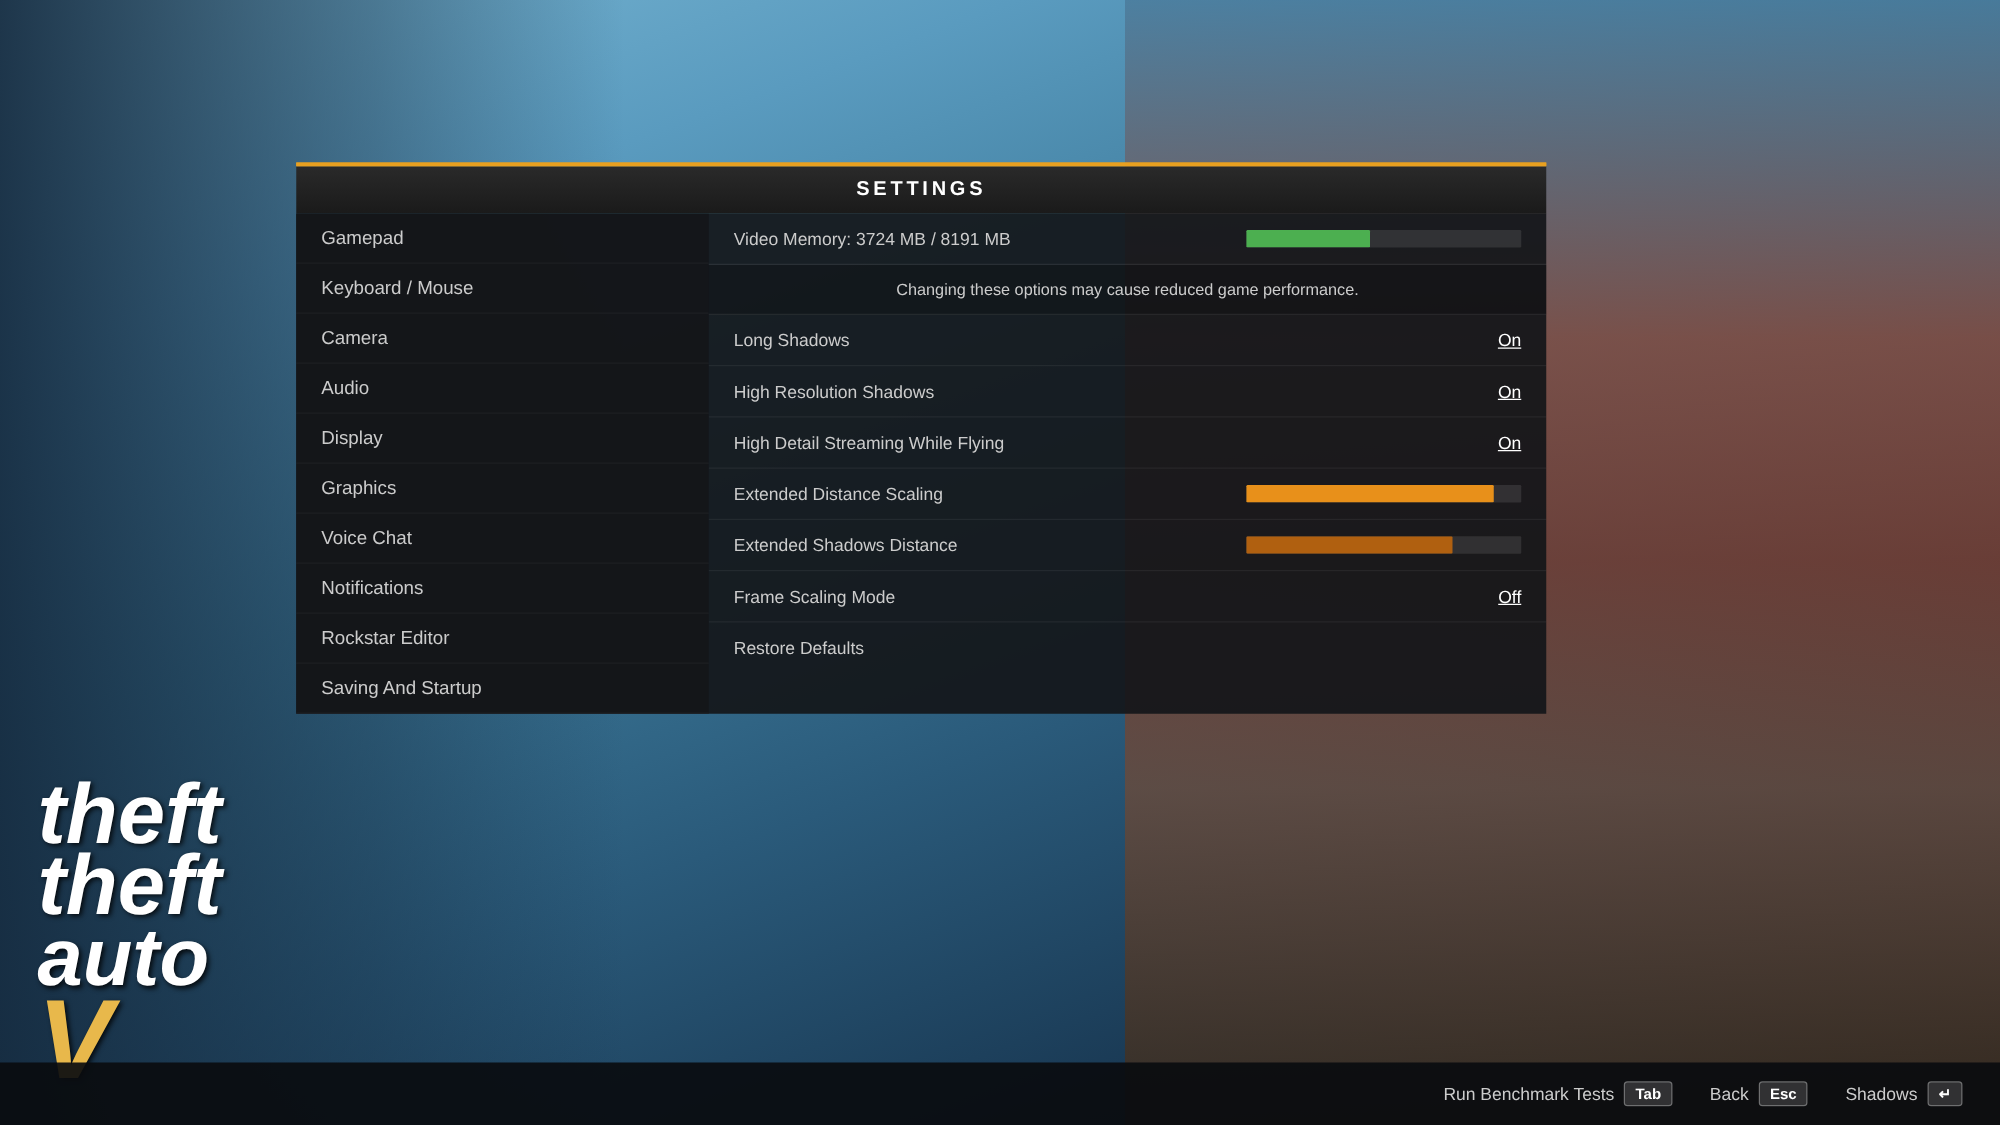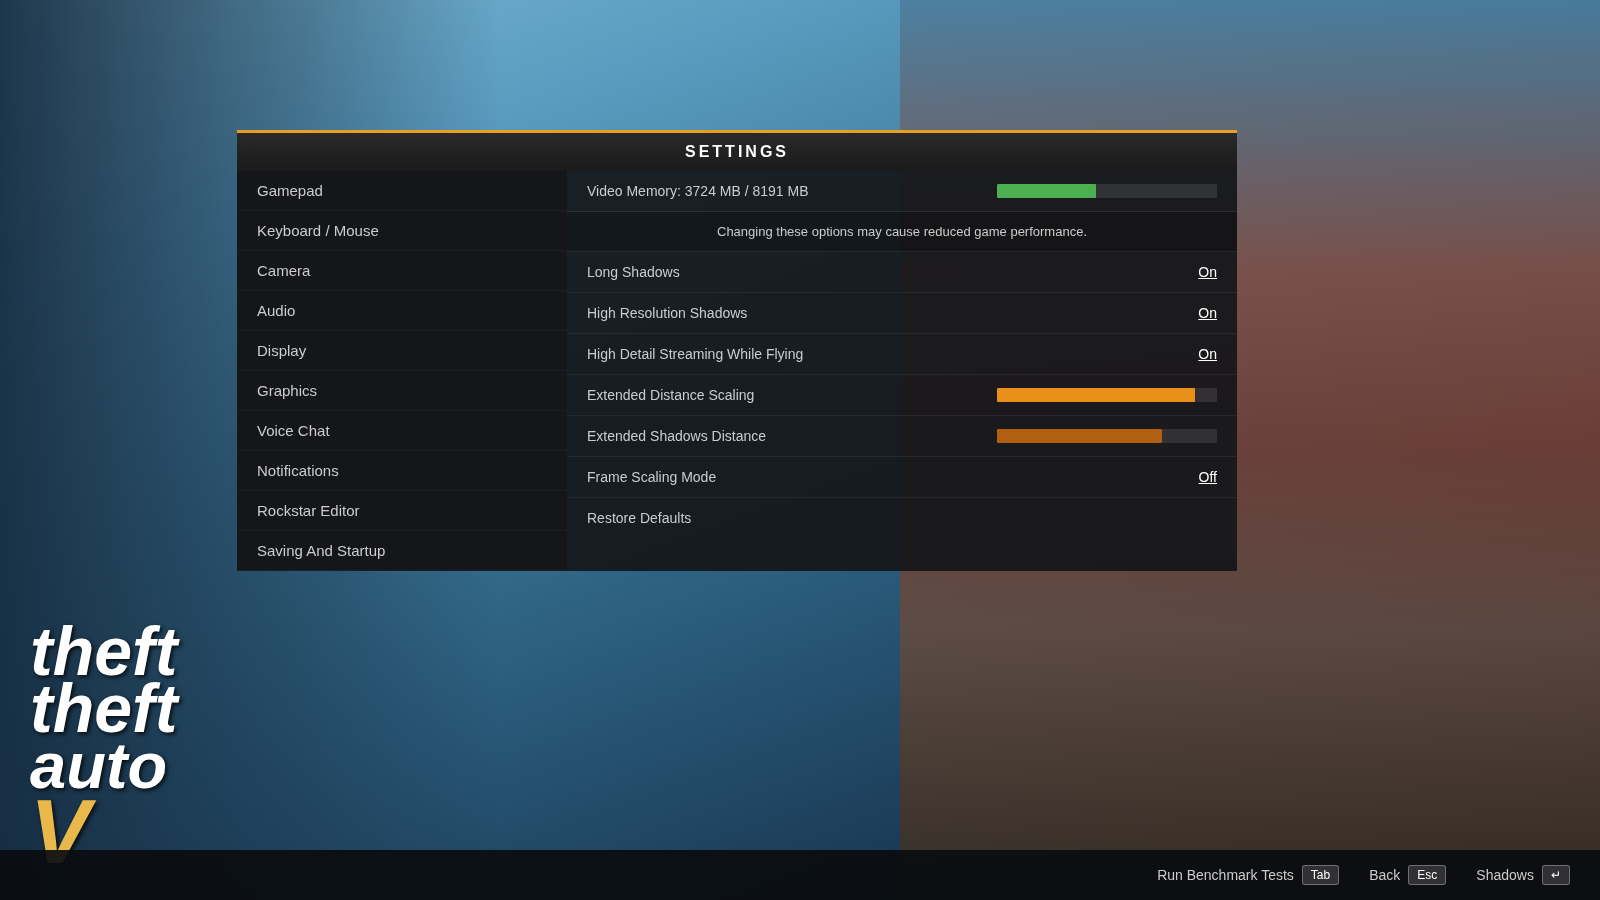--- a/index.html
+++ b/index.html
@@ -243,21 +243,21 @@
       font-size: 14px;
     }
 
     .key-badge {
       background: rgba(255,255,255,0.15);
       border: 1px solid rgba(255,255,255,0.3);
       color: #ffffff;
       padding: 2px 8px;
       font-size: 12px;
       border-radius: 3px;
-      font-weight: normal;
+      font-weight: bold;
     }
 
     .orange-accent-line {
       position: absolute;
       top: 130px;
       left: 237px;
       width: 1000px;
       height: 3px;
       background: #e8a020;
       z-index: 6;

